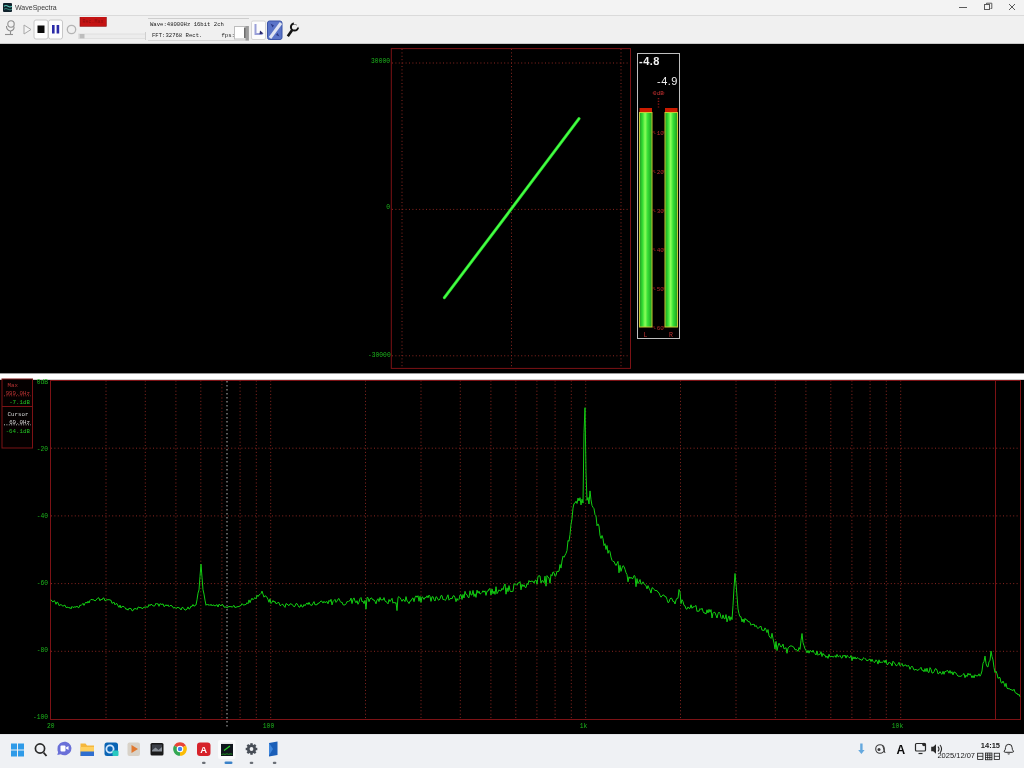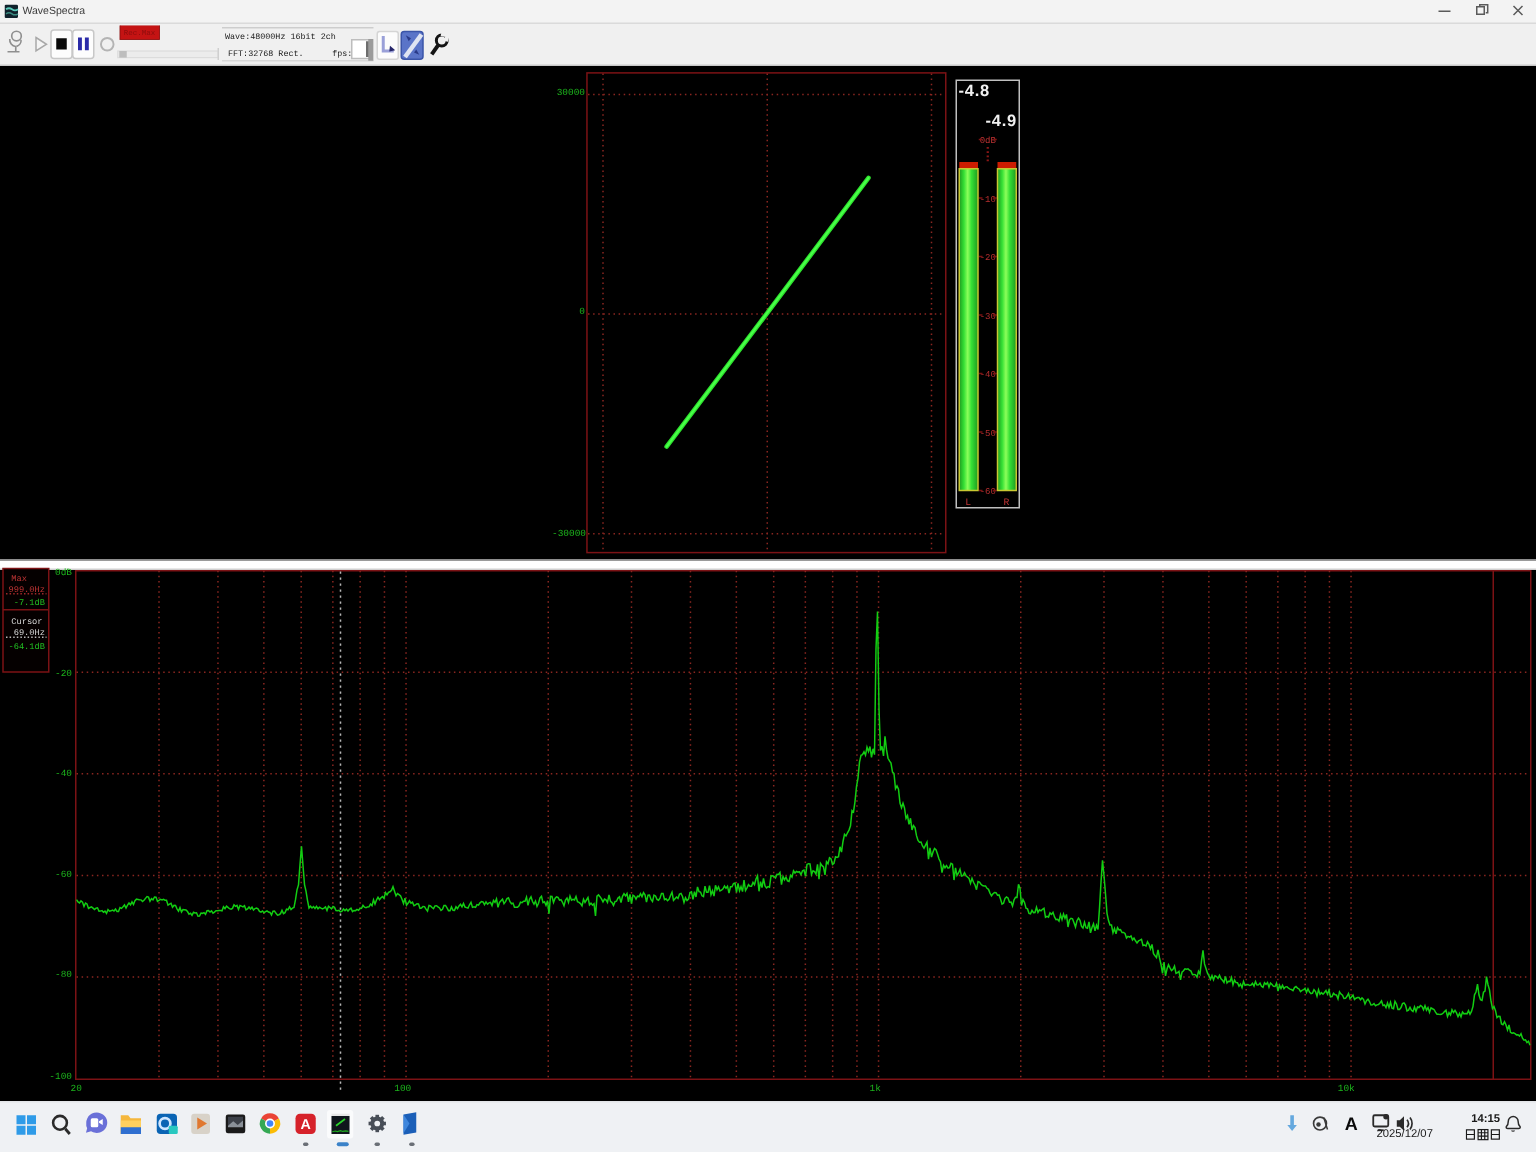--- a/index.html
+++ b/index.html
@@ -103,21 +103,21 @@
 
   <path d="M444.4 253.7 L511.7 164.4 579 74.6" stroke="#2de22d" stroke-width="3" fill="none" stroke-linecap="round"></path>
   <path d="M444.4 253.7 L511.7 164.2 579 74.6" stroke="#49ff49" stroke-width="1.4" fill="none" stroke-linecap="round"></path>
 </svg>
 <div class="abs glab" style="left:371px;top:58px;width:19px;text-align:right">30000</div>
 <div class="abs glab" style="left:371px;top:204px;width:19px;text-align:right">0</div>
 <div class="abs glab" style="left:368px;top:352px;width:22px;text-align:right">-30000</div>
 
 <div class="abs" style="left:637px;top:53px;width:43px;height:286px;border:1px solid #bfbfbf;background:#000;box-sizing:border-box;"></div>
 <div class="abs" style="left:639px;top:55px;font-size:11px;font-weight:bold;color:#f0f0f0;letter-spacing:0.5px;">-4.8</div>
-<div class="abs" style="left:637px;top:75px;width:41px;text-align:right;font-size:11px;font-weight:bold;color:#f0f0f0;letter-spacing:0.5px;">-4.9</div>
+<div class="abs" style="left:637px;top:75px;width:41px;text-align:right;font-size:11px;font-weight:normal;color:#f0f0f0;letter-spacing:0.5px;">-4.9</div>
 <svg class="abs" style="left:637px;top:53px" width="43" height="286" viewBox="0 0 43 286">
   <text x="21.5" y="42" font-size="6" fill="#c03434" text-anchor="middle" font-family="Liberation Mono">0dB</text>
   <line x1="21.5" y1="45" x2="21.5" y2="54.5" stroke="#8c1616" stroke-width="1.5" stroke-dasharray="1.2 1.6"></line>
   <g font-size="6" fill="#b42e2e" text-anchor="middle" font-family="Liberation Mono">
     <text x="21.5" y="81.5">-10</text>
     <text x="21.5" y="120.5">-20</text>
     <text x="21.5" y="159.5">-30</text>
     <text x="21.5" y="198.5">-40</text>
     <text x="21.5" y="237.5">-50</text>
     <text x="21.5" y="276.5">-60</text>
@@ -303,21 +303,21 @@
    <rect x="915.5" y="9.5" width="10" height="7.5" rx="1"></rect>
    <line x1="918.5" y1="19.5" x2="922.5" y2="19.5"></line>
   </g>
   <circle cx="924" cy="10.5" r="1.8" fill="#2a2a2a"></circle>
   <path d="M931.2 12.8 h2 l2.8 -2.6 v9.6 l-2.8 -2.6 h-2 z" fill="#2a2a2a"></path>
   <path d="M938 12.5 a4 4 0 0 1 0 5 M940 11 a6.5 6.5 0 0 1 0 8" stroke="#2a2a2a" fill="none" stroke-width="1.1"></path>
   <path d="M1005.2 18.3 q-1.3 0 -1 -1.2 q1.3 -1 1.3 -3.5 a3.3 3.3 0 0 1 6.6 0 q0 2.5 1.3 3.5 q0.3 1.2 -1 1.2 z" fill="none" stroke="#2a2a2a" stroke-width="1"></path>
     <path d="M1007.3 19.6 a1.5 1.5 0 0 0 2.8 0 z" fill="#2a2a2a"></path>
 </svg>
 <div class="abs" style="left:940px;top:740.5px;width:60px;text-align:right;font-size:7.5px;color:#1a1a1a;font-weight:bold;">14:15</div>
-<div class="abs" style="left:898px;top:750.5px;width:77px;text-align:center;font-size:7.5px;color:#1a1a1a;">2025/12/07</div>
+<div class="abs" style="left:898px;top:750.5px;width:77px;text-align:right;font-size:7.5px;color:#1a1a1a;">2025/12/07</div>
 <svg class="abs" style="left:977px;top:751.5px" width="23" height="9" viewBox="0 0 26 9">
  <g stroke="#1a1a1a" stroke-width="0.9" fill="none">
   <rect x="0.7" y="0.8" width="6" height="7"></rect>
       <line x1="0.7" y1="4.3" x2="6.7" y2="4.3"></line>
   <rect x="9.5" y="0.6" width="7.4" height="7.6"></rect>
       <line x1="9.5" y1="3" x2="16.9" y2="3"></line>
       <line x1="9.5" y1="5.6" x2="16.9" y2="5.6"></line>
       <line x1="12" y1="0.6" x2="12" y2="8.2"></line>
       <line x1="14.5" y1="0.6" x2="14.5" y2="8.2"></line>
   <rect x="19.5" y="0.8" width="6" height="7"></rect>

